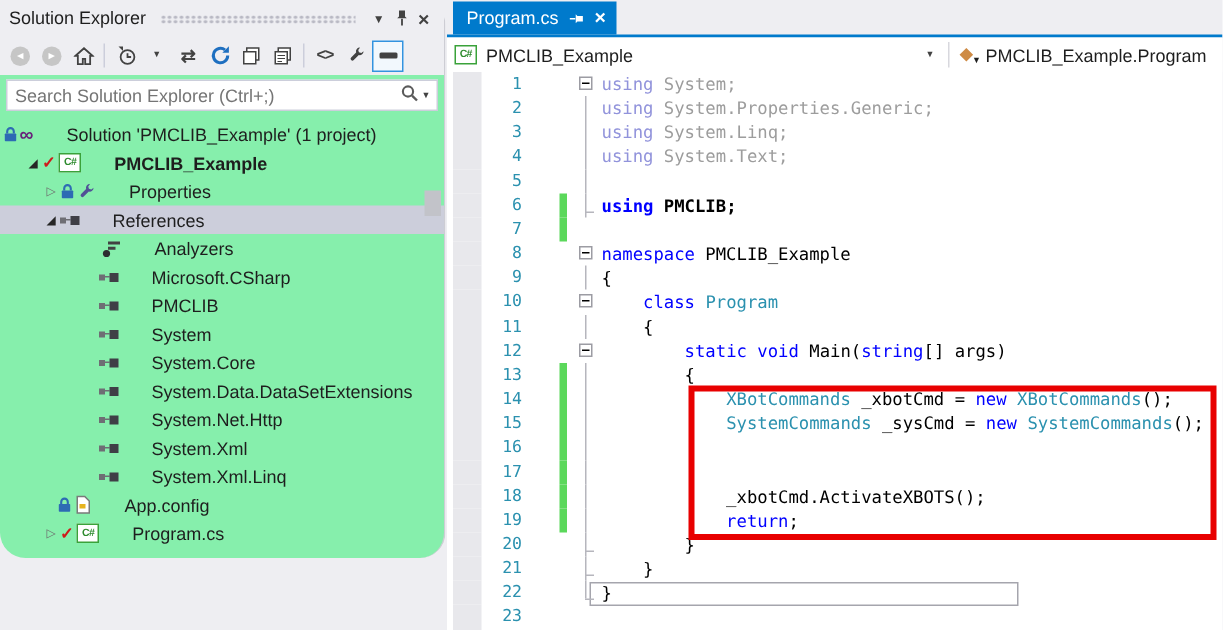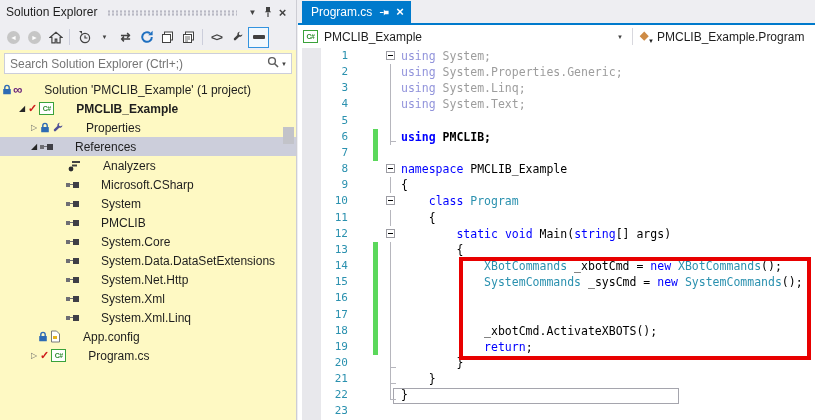--- a/index.html
+++ b/index.html
@@ -1,20 +1,20 @@
 <!DOCTYPE html>
 <html><head>
 <meta charset="utf-8">
 <style>
   html,body{margin:0;padding:0;}
   body{width:815px;height:420px;position:relative;background:#EEEEF2;overflow:hidden;
        font-family:"Liberation Sans",sans-serif;font-size:12px;color:#1E1E1E;}
   i,b{font-style:normal;}
   
-  #se{position:absolute;left:0;top:0;width:296px;height:420px;background:#fef9c3;border-right:1px solid #CDCDD4;}
+  #se{position:absolute;left:0;top:0;width:296px;height:372px;background:#86efac;border-right:1px solid #CDCDD4;border-radius:17px;}
   .se-titlebar{height:24px;background:#EEEEF2;display:flex;align-items:center;padding:0 6px;}
   .se-title{white-space:nowrap;}
   .grip{flex:1;height:6px;margin:2px 8px 0 10px;
         background-image:radial-gradient(circle,#B9B9C4 1px,transparent 1.3px);
         background-size:4px 3px;}
   .cap-btn{width:15px;height:16px;display:flex;align-items:center;justify-content:center;color:#424242;}
   .se-toolbar{height:26px;background:#EEEEF2;display:flex;align-items:center;padding:0 3px;}
   .tb-btn{width:21px;height:21px;display:flex;align-items:center;justify-content:center;flex:none;}
   .tb-btn.active{border:1px solid #3393DF;background:#F2F8FD;box-sizing:border-box;}
   .tb-sep{width:1px;height:16px;background:#CCCEDB;margin:0 3px;flex:none;}
@@ -232,30 +232,30 @@
         </span>
         <span class="lbl">Microsoft.CSharp</span>
       </div>
       <div class="trow">
         <span style="width:66px;flex:none;"></span>
         <span class="ticon refico">
           <i></i>
           <u></u>
           <b></b>
         </span>
+        <span class="lbl">PMCLIB</span>
+      </div>
+      <div class="trow">
+        <span style="width:66px;flex:none;"></span>
+        <span class="ticon refico">
+          <i></i>
+          <u></u>
+          <b></b>
+        </span>
         <span class="lbl">System</span>
-      </div>
-      <div class="trow">
-        <span style="width:66px;flex:none;"></span>
-        <span class="ticon refico">
-          <i></i>
-          <u></u>
-          <b></b>
-        </span>
-        <span class="lbl">PMCLIB</span>
       </div>
       <div class="trow">
         <span style="width:66px;flex:none;"></span>
         <span class="ticon refico">
           <i></i>
           <u></u>
           <b></b>
         </span>
         <span class="lbl">System.Core</span>
       </div>

